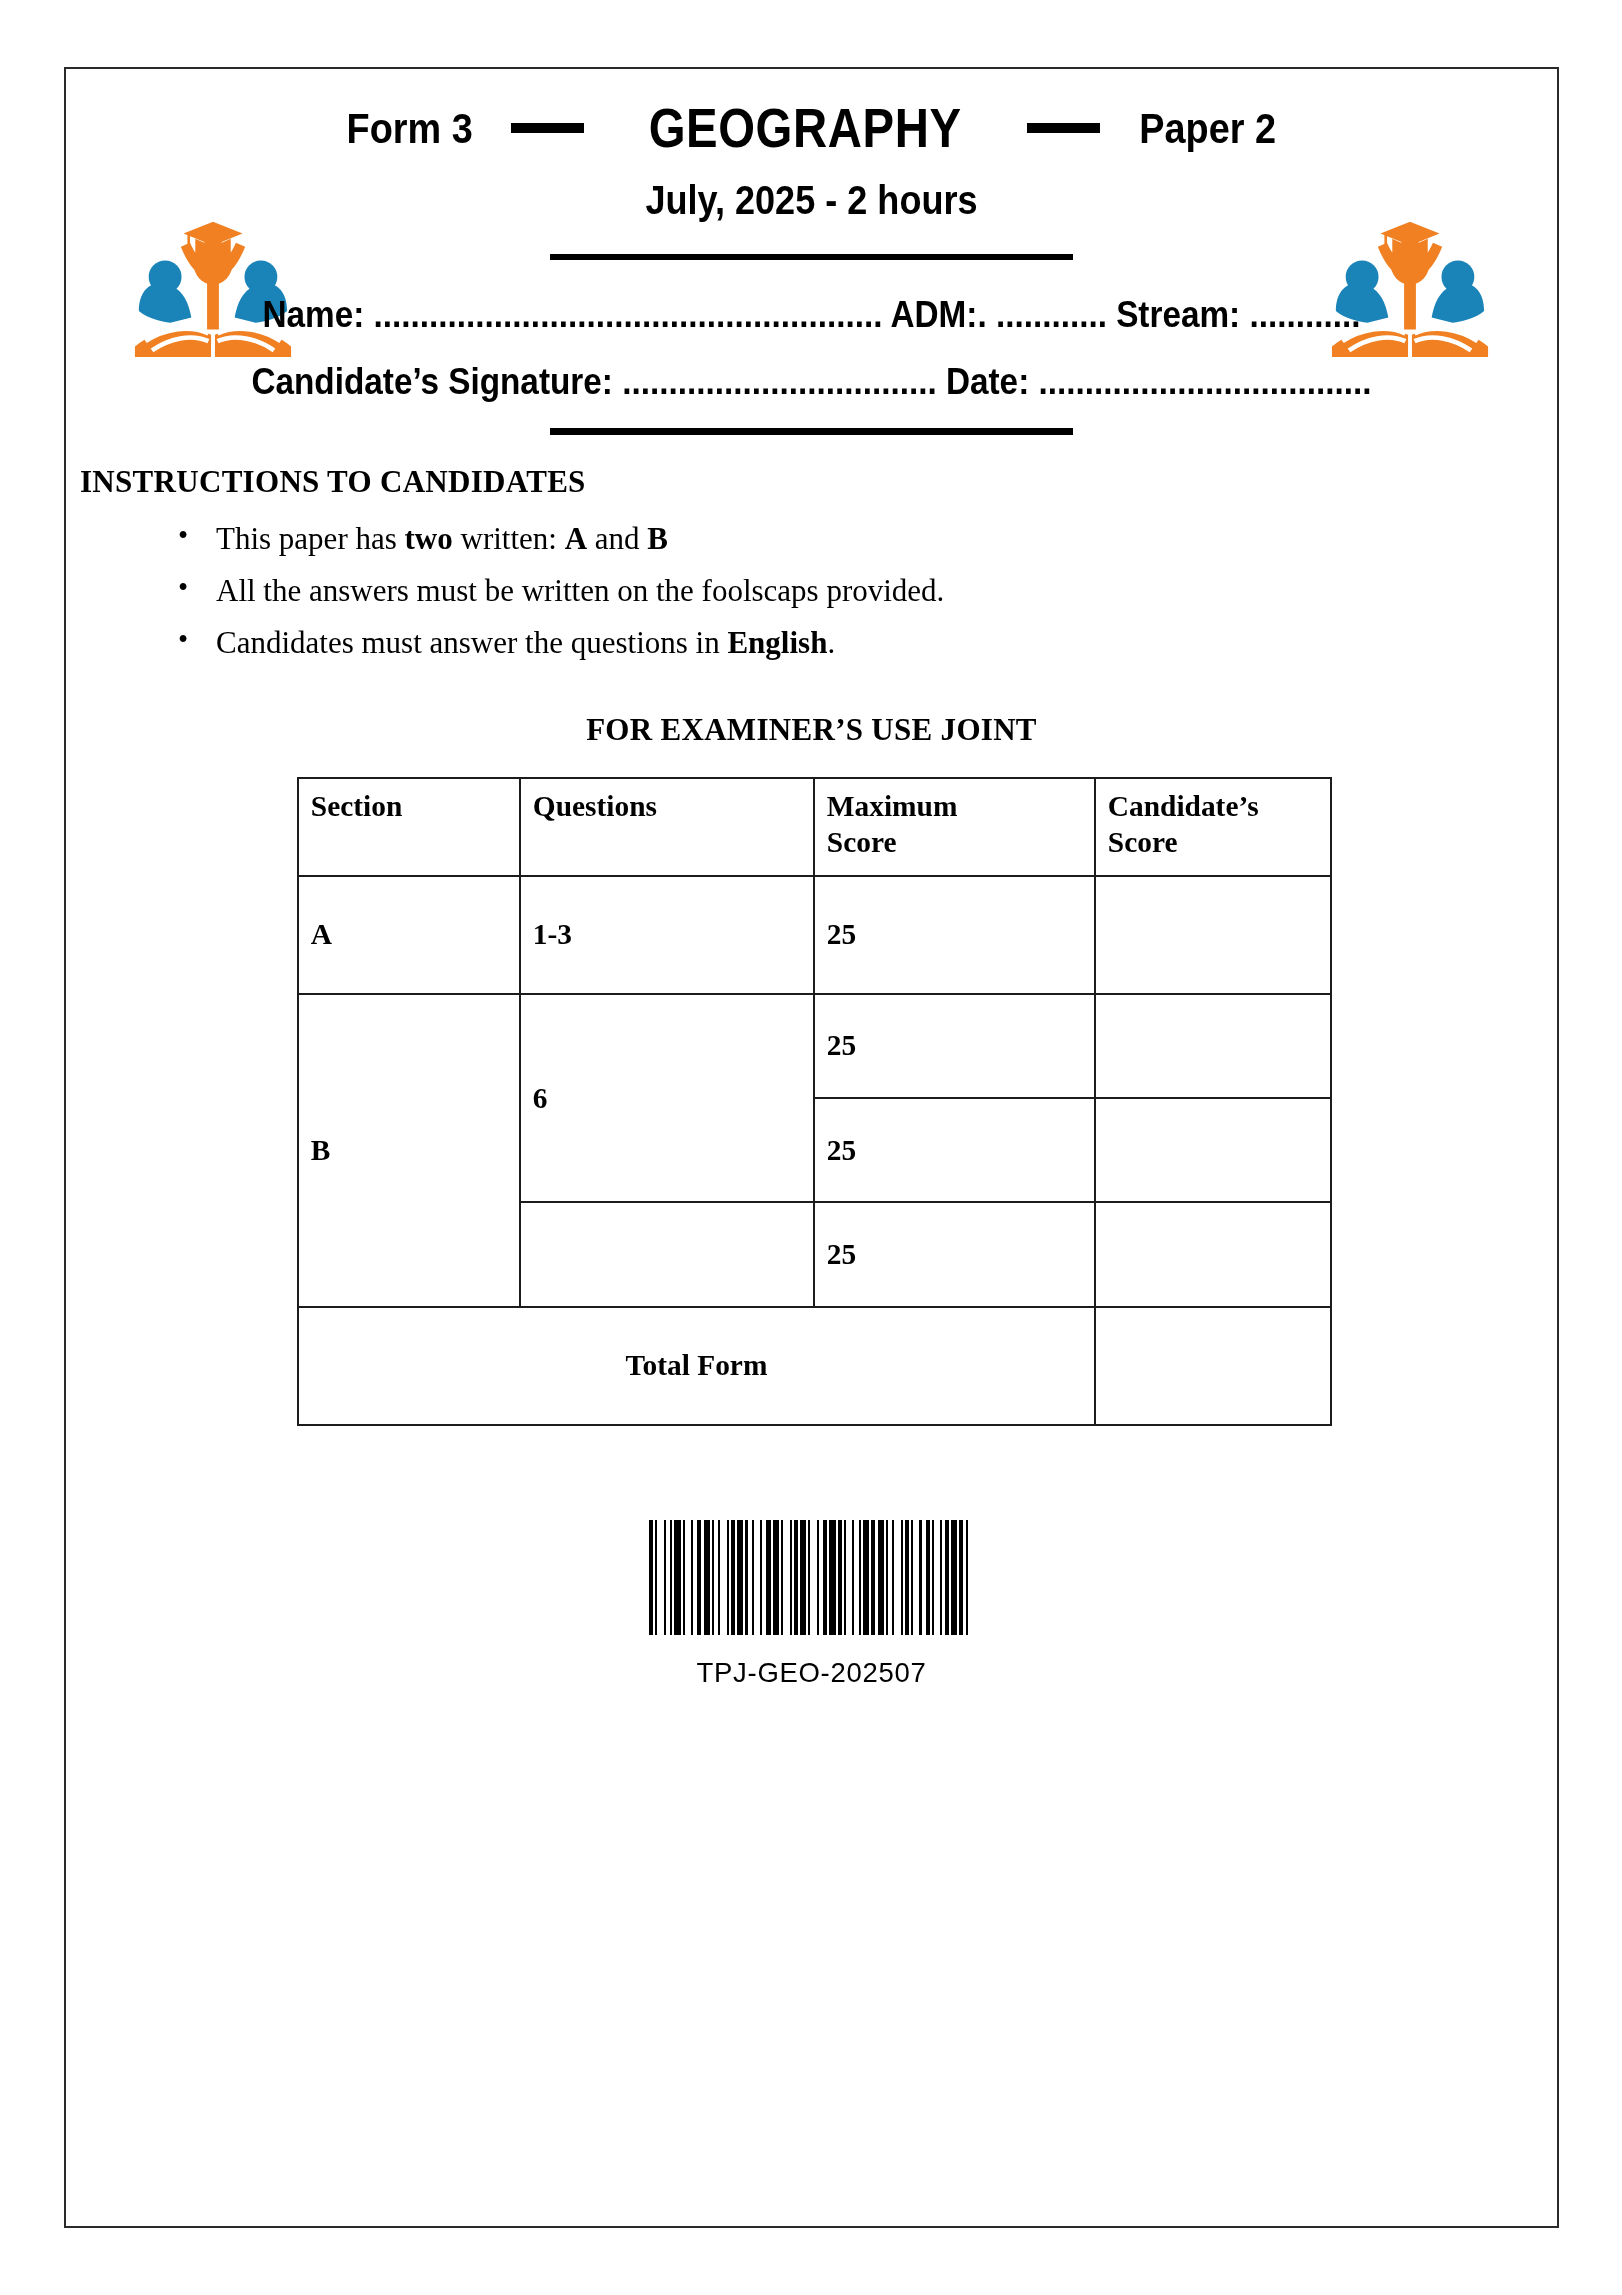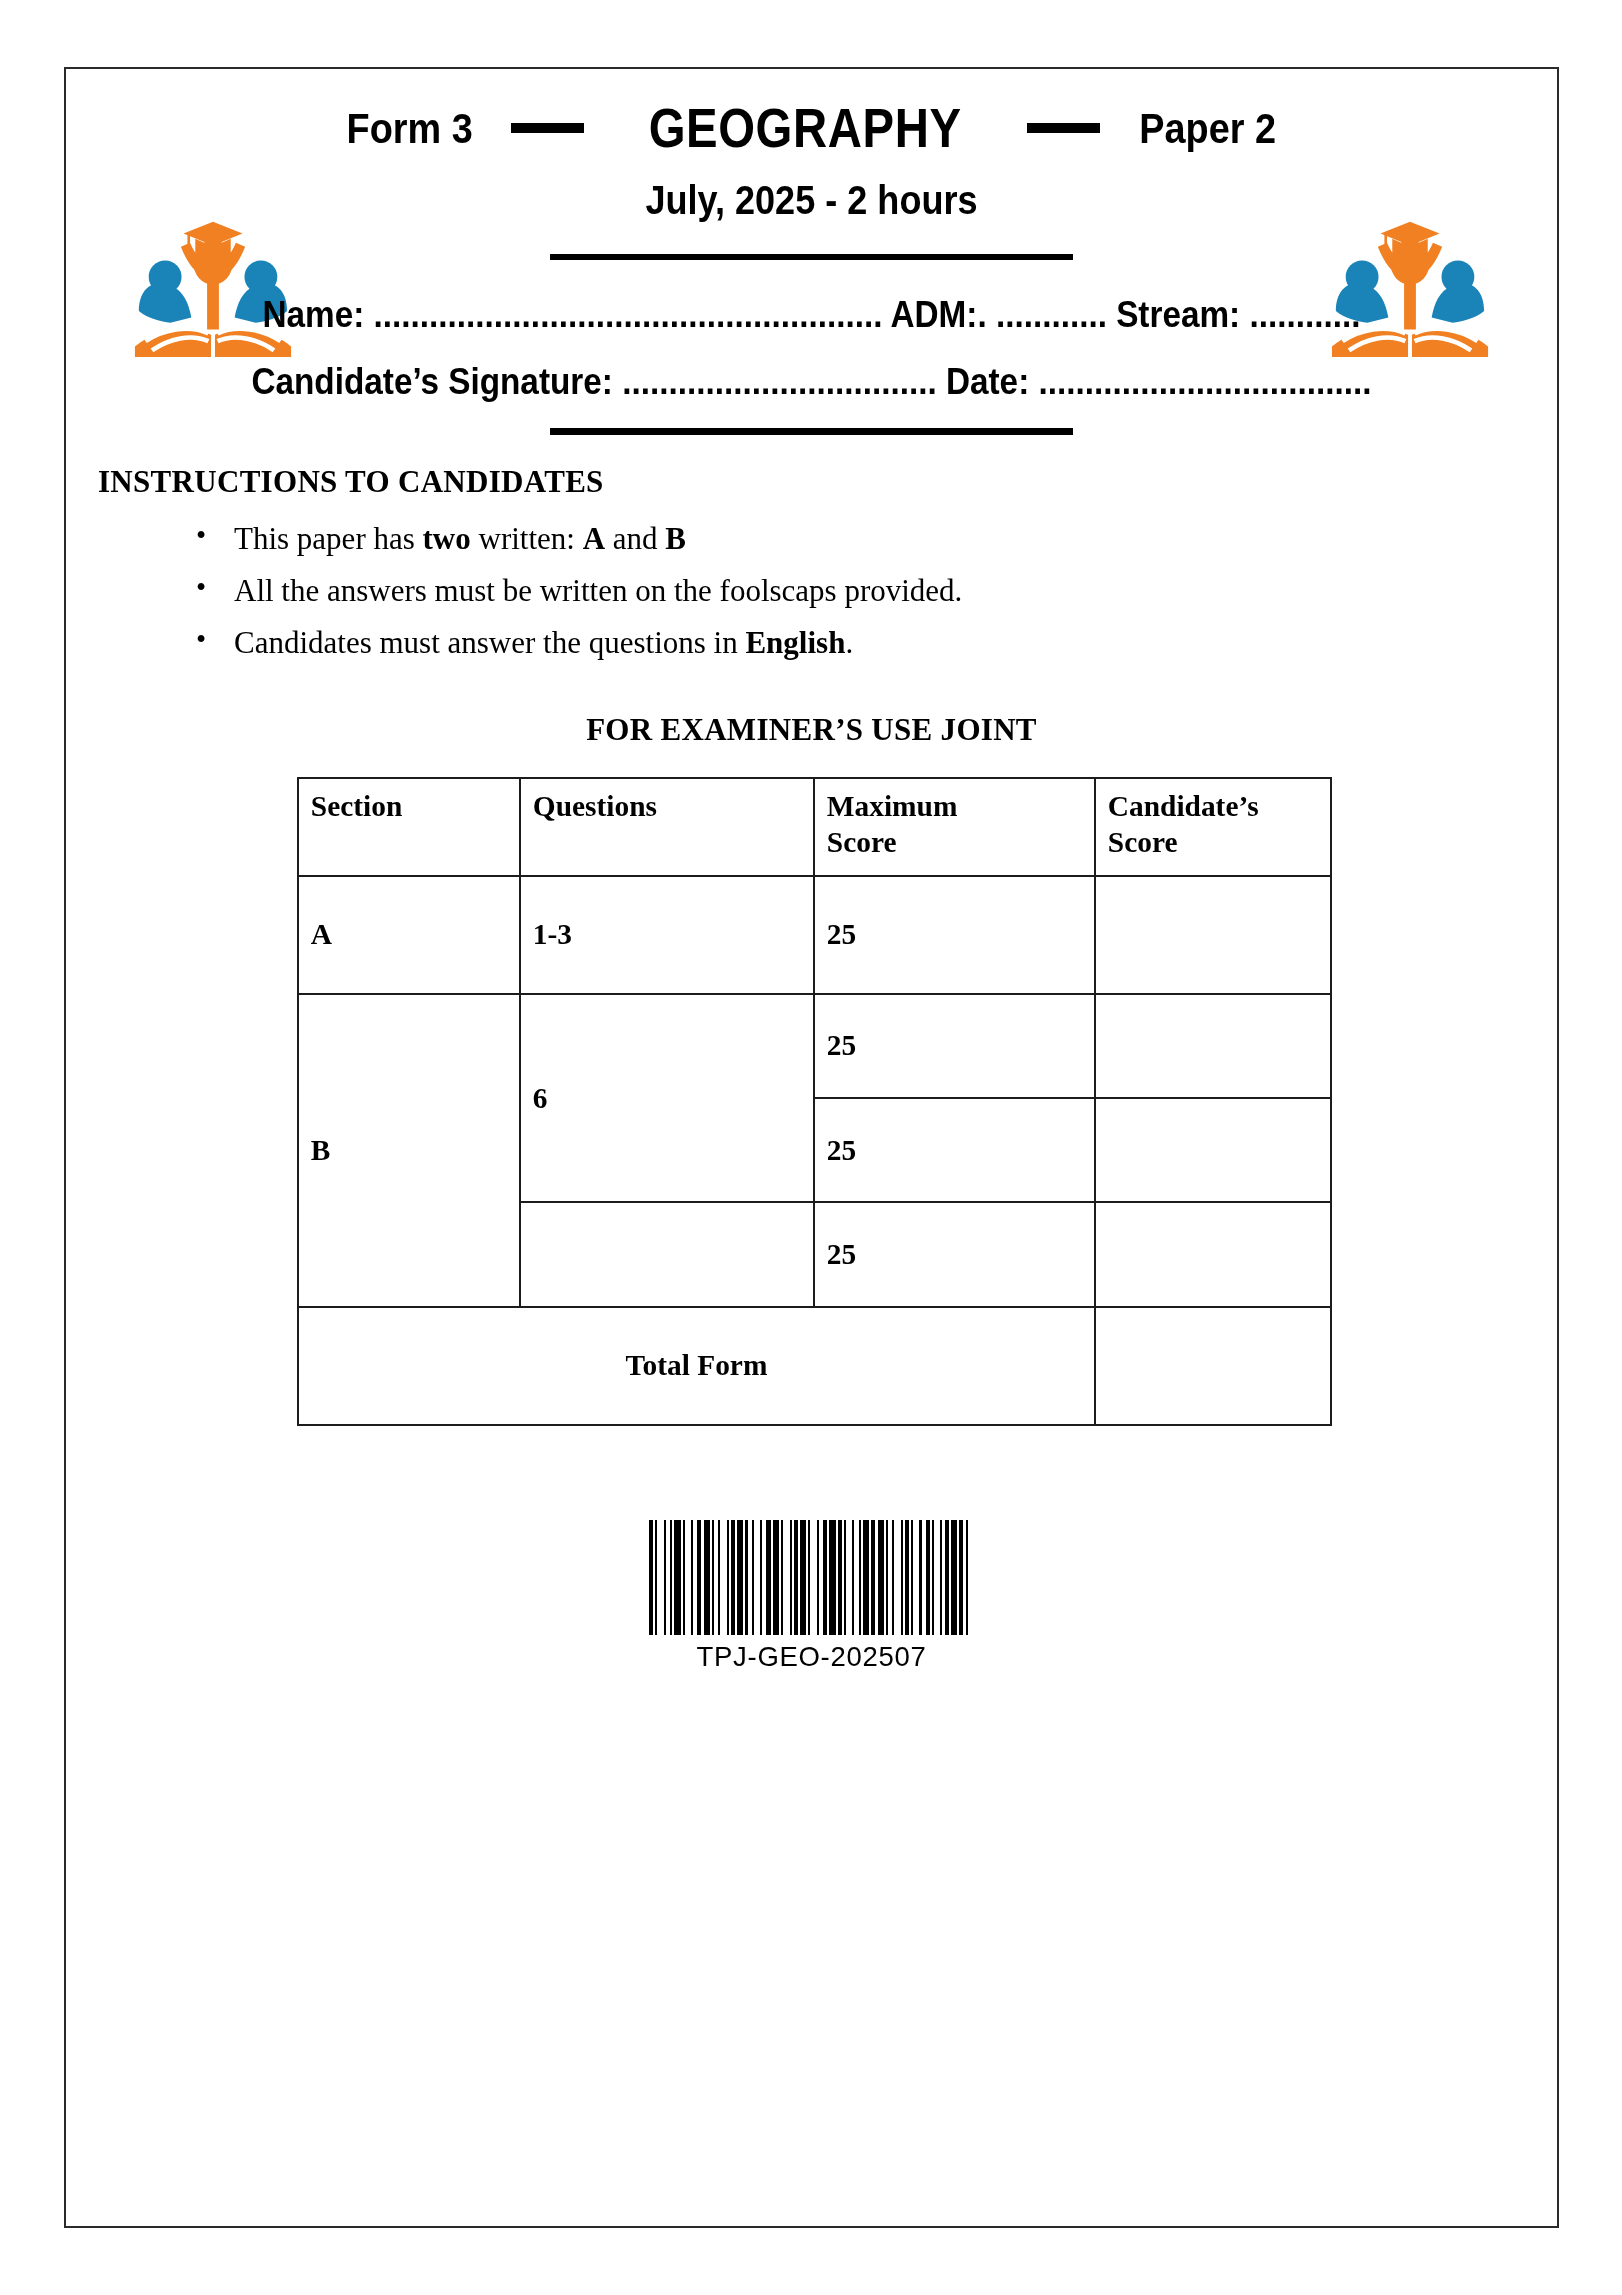--- a/index.html
+++ b/index.html
@@ -141,21 +141,21 @@
   .thick-rule-2 {
     width: 523px;
     height: 6.5px;
     background: #000;
     margin: 17px auto 0 auto;
   }
 
   
   .instructions {
     margin-top: 29px;
-    padding-left: 32px;
+    padding-left: 14px;
   }
   .instr-heading {
     font-weight: bold;
     font-size: 31px;
     letter-spacing: 0.3px;
   }
   .instr-list {
     margin: 17px 0 0 0;
     padding-left: 98px;
     list-style: none;
@@ -224,21 +224,21 @@
   .barcode-bars i {
     display: inline-block;
     height: 115px;
     background: #000;
     vertical-align: top;
   }
   .barcode-label {
     font-family: "Liberation Sans", sans-serif;
     font-size: 27.5px;
     letter-spacing: 0.7px;
-    margin-top: 6px;
+    margin-top: 22px;
   }
 </style>
 </head>
 <body>
 
 <div class="page-frame">
 <div class="page-inner">
 
   <div class="logo logo-left">
     <svg viewBox="0 0 250 230" width="164" height="151" aria-hidden="true">

